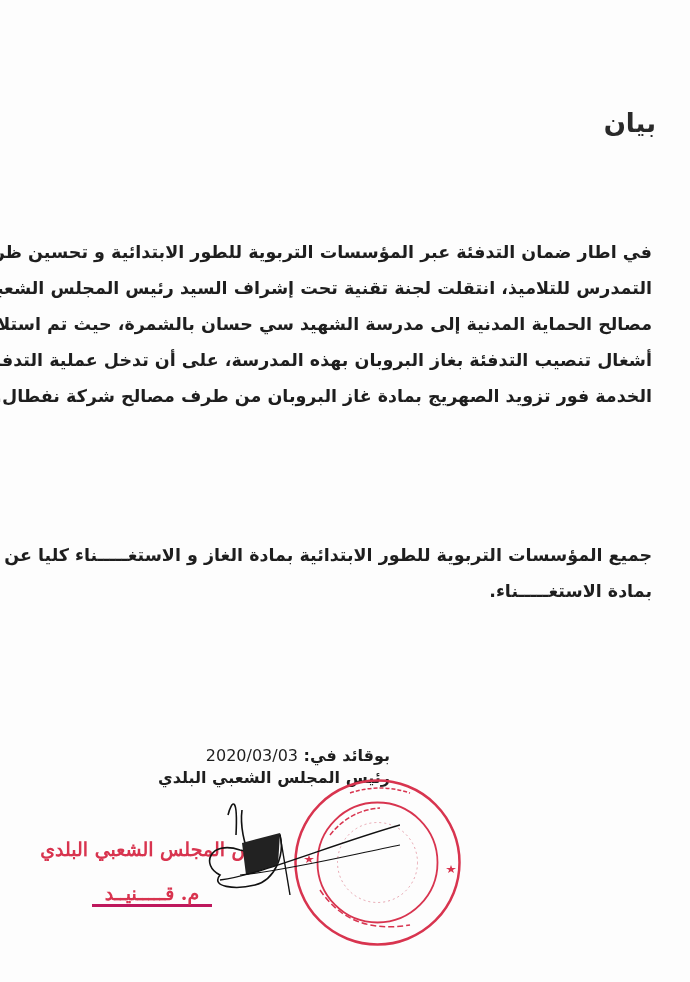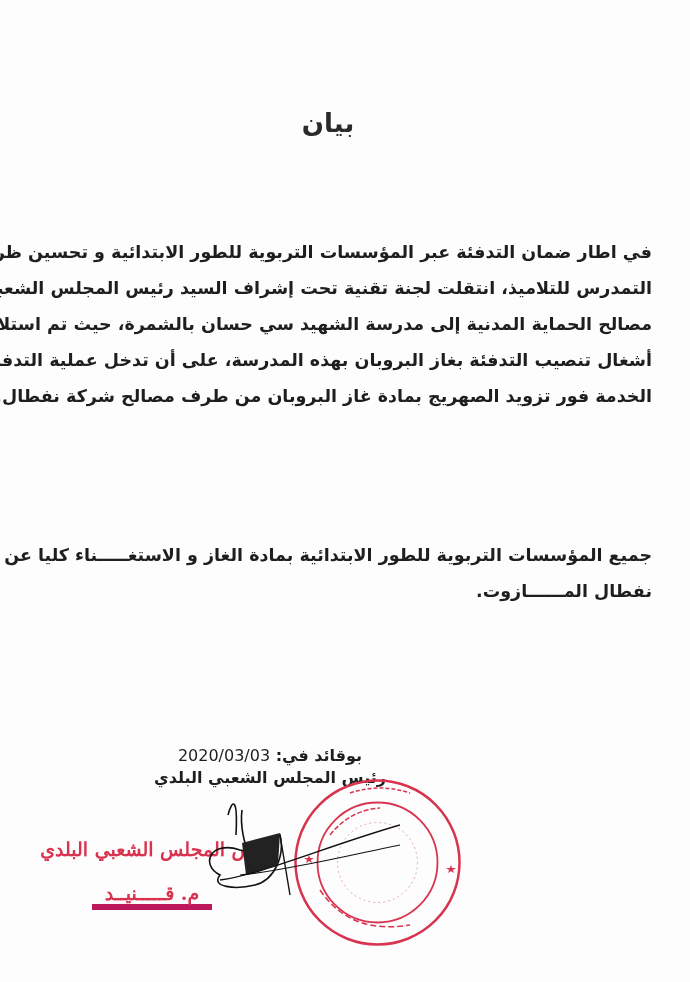--- a/index.html
+++ b/index.html
@@ -2,45 +2,45 @@
 <html><head>
 <meta charset="utf-8">
 <style>
   html, body { margin: 0; padding: 0; }
   body {
     width: 690px; height: 982px; background: #ffffff; position: relative; overflow: hidden;
     font-family: "DejaVu Sans", sans-serif; color: #1f1f1f;
   }
   .page { position: absolute; inset: 0; background: #fdfdfd; }
   .title {
-    position: absolute; top: 108px; left: 0; width: 656px; text-align: center;
+    position: absolute; top: 108px; left: 0; width: 656px; text-align: right;
     font-size: 26px; font-weight: bold; color: #2a2a2a;
   }
   .para {
     position: absolute; right: 38px; width: 620px; direction: rtl; text-align: right;
     font-size: 17.5px; font-weight: bold; color: #1e1e1e;
   }
   .para .line { height: 36px; line-height: 36px; white-space: nowrap; text-align: justify; text-align-last: justify; }
   .para .line.last { text-align-last: right; }
   .p1 { top: 234px; }
   .p2 { top: 537px; }
   .meta {
-    position: absolute; left: 150px; direction: rtl; text-align: center; width: 240px;
+    position: absolute; left: 150px; direction: rtl; text-align: right; width: 240px;
     font-weight: bold; color: #1e1e1e;
   }
   .date-line { top: 746px; font-size: 16px; }
   .role-line { top: 768px; font-size: 16px; }
   .stamp-text {
     position: absolute; left: 36px; top: 838px; width: 240px; direction: rtl; text-align: right;
     color: #d8344f; font-weight: bold; font-size: 19px; font-family: "DejaVu Serif", serif;
   }
   .stamp-name {
     position: absolute; left: 92px; top: 882px; width: 120px; direction: rtl; text-align: center;
     color: #d8344f; font-weight: bold; font-size: 19px; font-family: "DejaVu Serif", serif;
-    border-bottom: 6px solid #be185d; line-height: 22px;
+    border-bottom: 3px solid #be185d; line-height: 22px;
   }
   .seal { position: absolute; left: 290px; top: 775px; width: 175px; height: 175px; }
   .signature { position: absolute; left: 180px; top: 795px; width: 220px; height: 110px; }
 </style>
 </head>
 <body>
 
 <div class="page">
 
   <div class="title">بيان</div>
@@ -48,21 +48,21 @@
   <div class="para p1">
     <div class="line">في اطار ضمان التدفئة عبر المؤسسات التربوية للطور الابتدائية و تحسين ظروف</div>
     <div class="line">التمدرس للتلاميذ، انتقلت لجنة تقنية تحت إشراف السيد رئيس المجلس الشعبي البلدي</div>
     <div class="line">مصالح الحماية المدنية إلى مدرسة الشهيد سي حسان بالشمرة، حيث تم استلام مشروع</div>
     <div class="line">أشغال تنصيب التدفئة بغاز البروبان بهذه المدرسة، على أن تدخل عملية التدفئة حيز</div>
     <div class="line last">الخدمة فور تزويد الصهريج بمادة غاز البروبان من طرف مصالح شركة نفطال.</div>
   </div>
 
   <div class="para p2">
     <div class="line">جميع المؤسسات التربوية للطور الابتدائية بمادة الغاز و الاستغـــــناء كليا عن التدفئة</div>
-    <div class="line last">نفطال المــــــازوت.</div>
+    <div class="line last">بمادة الاستغـــــناء.</div>
   </div>
 
   <div class="meta date-line">
     <span>بوقائد في:</span>
     <span style="direction:ltr;unicode-bidi:embed;font-weight:normal;">2020/03/03</span>
   </div>
   <div class="meta role-line">رئيس المجلس الشعبي البلدي</div>
 
   <svg class="seal" viewBox="0 0 175 175">
     <circle cx="87.5" cy="87.5" r="82" fill="none" stroke="#d8344f" stroke-width="2.5"></circle>

